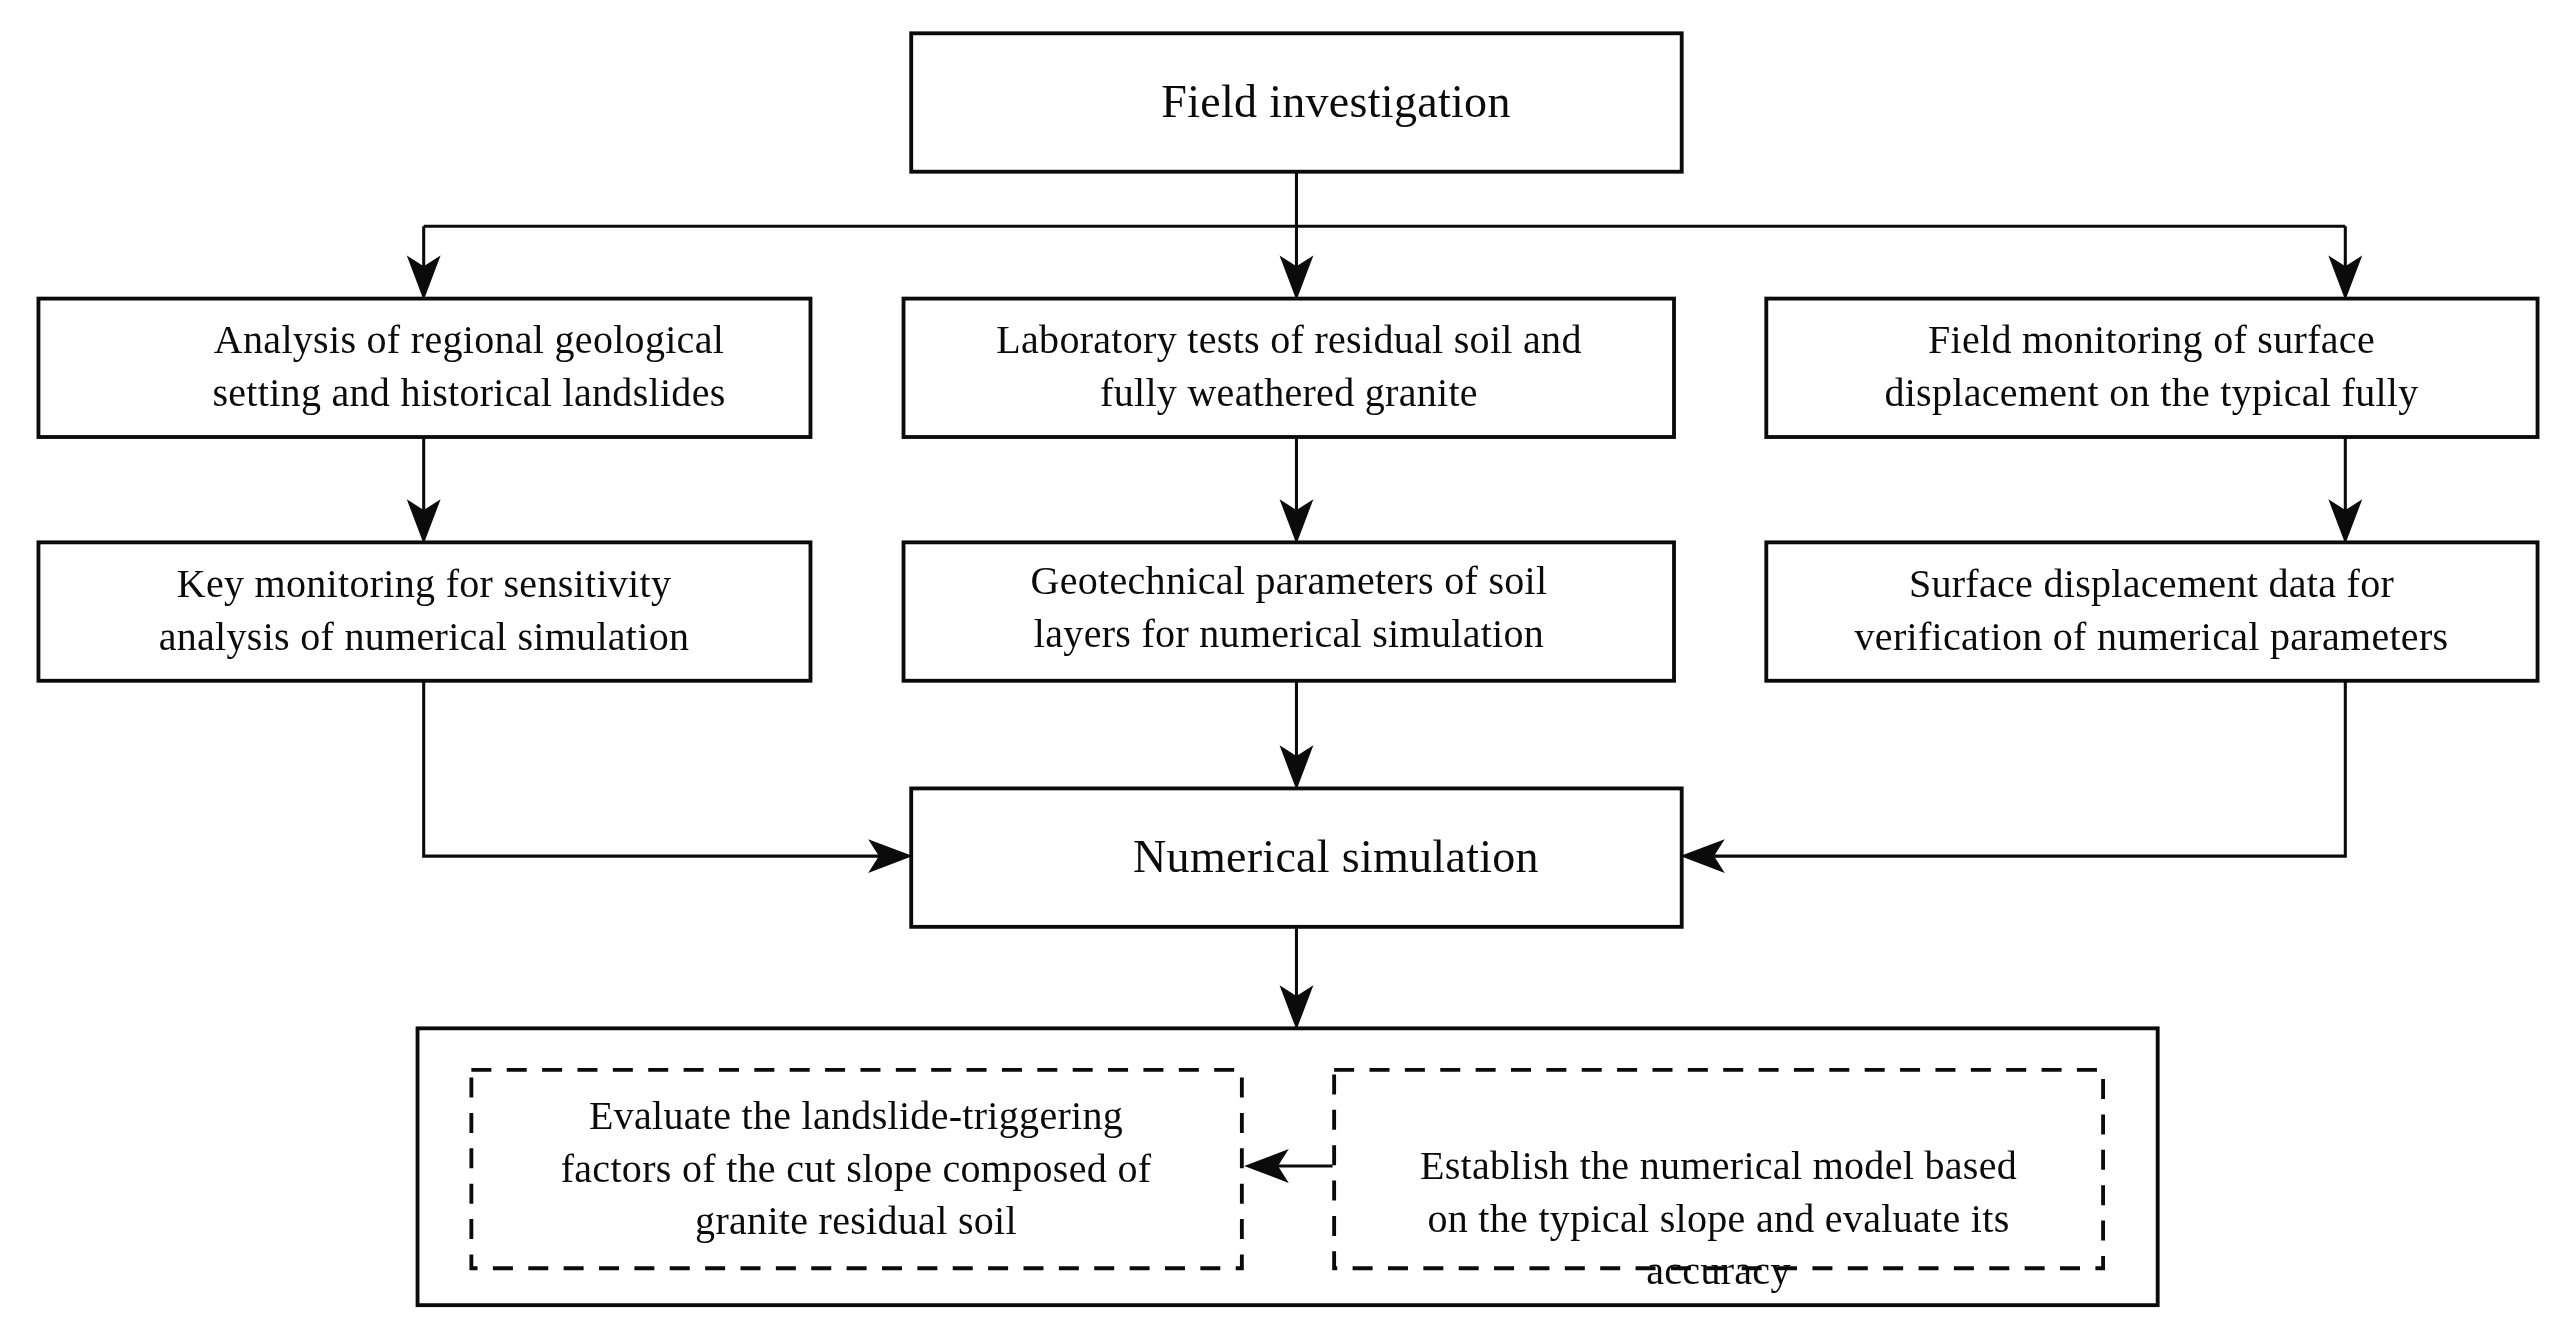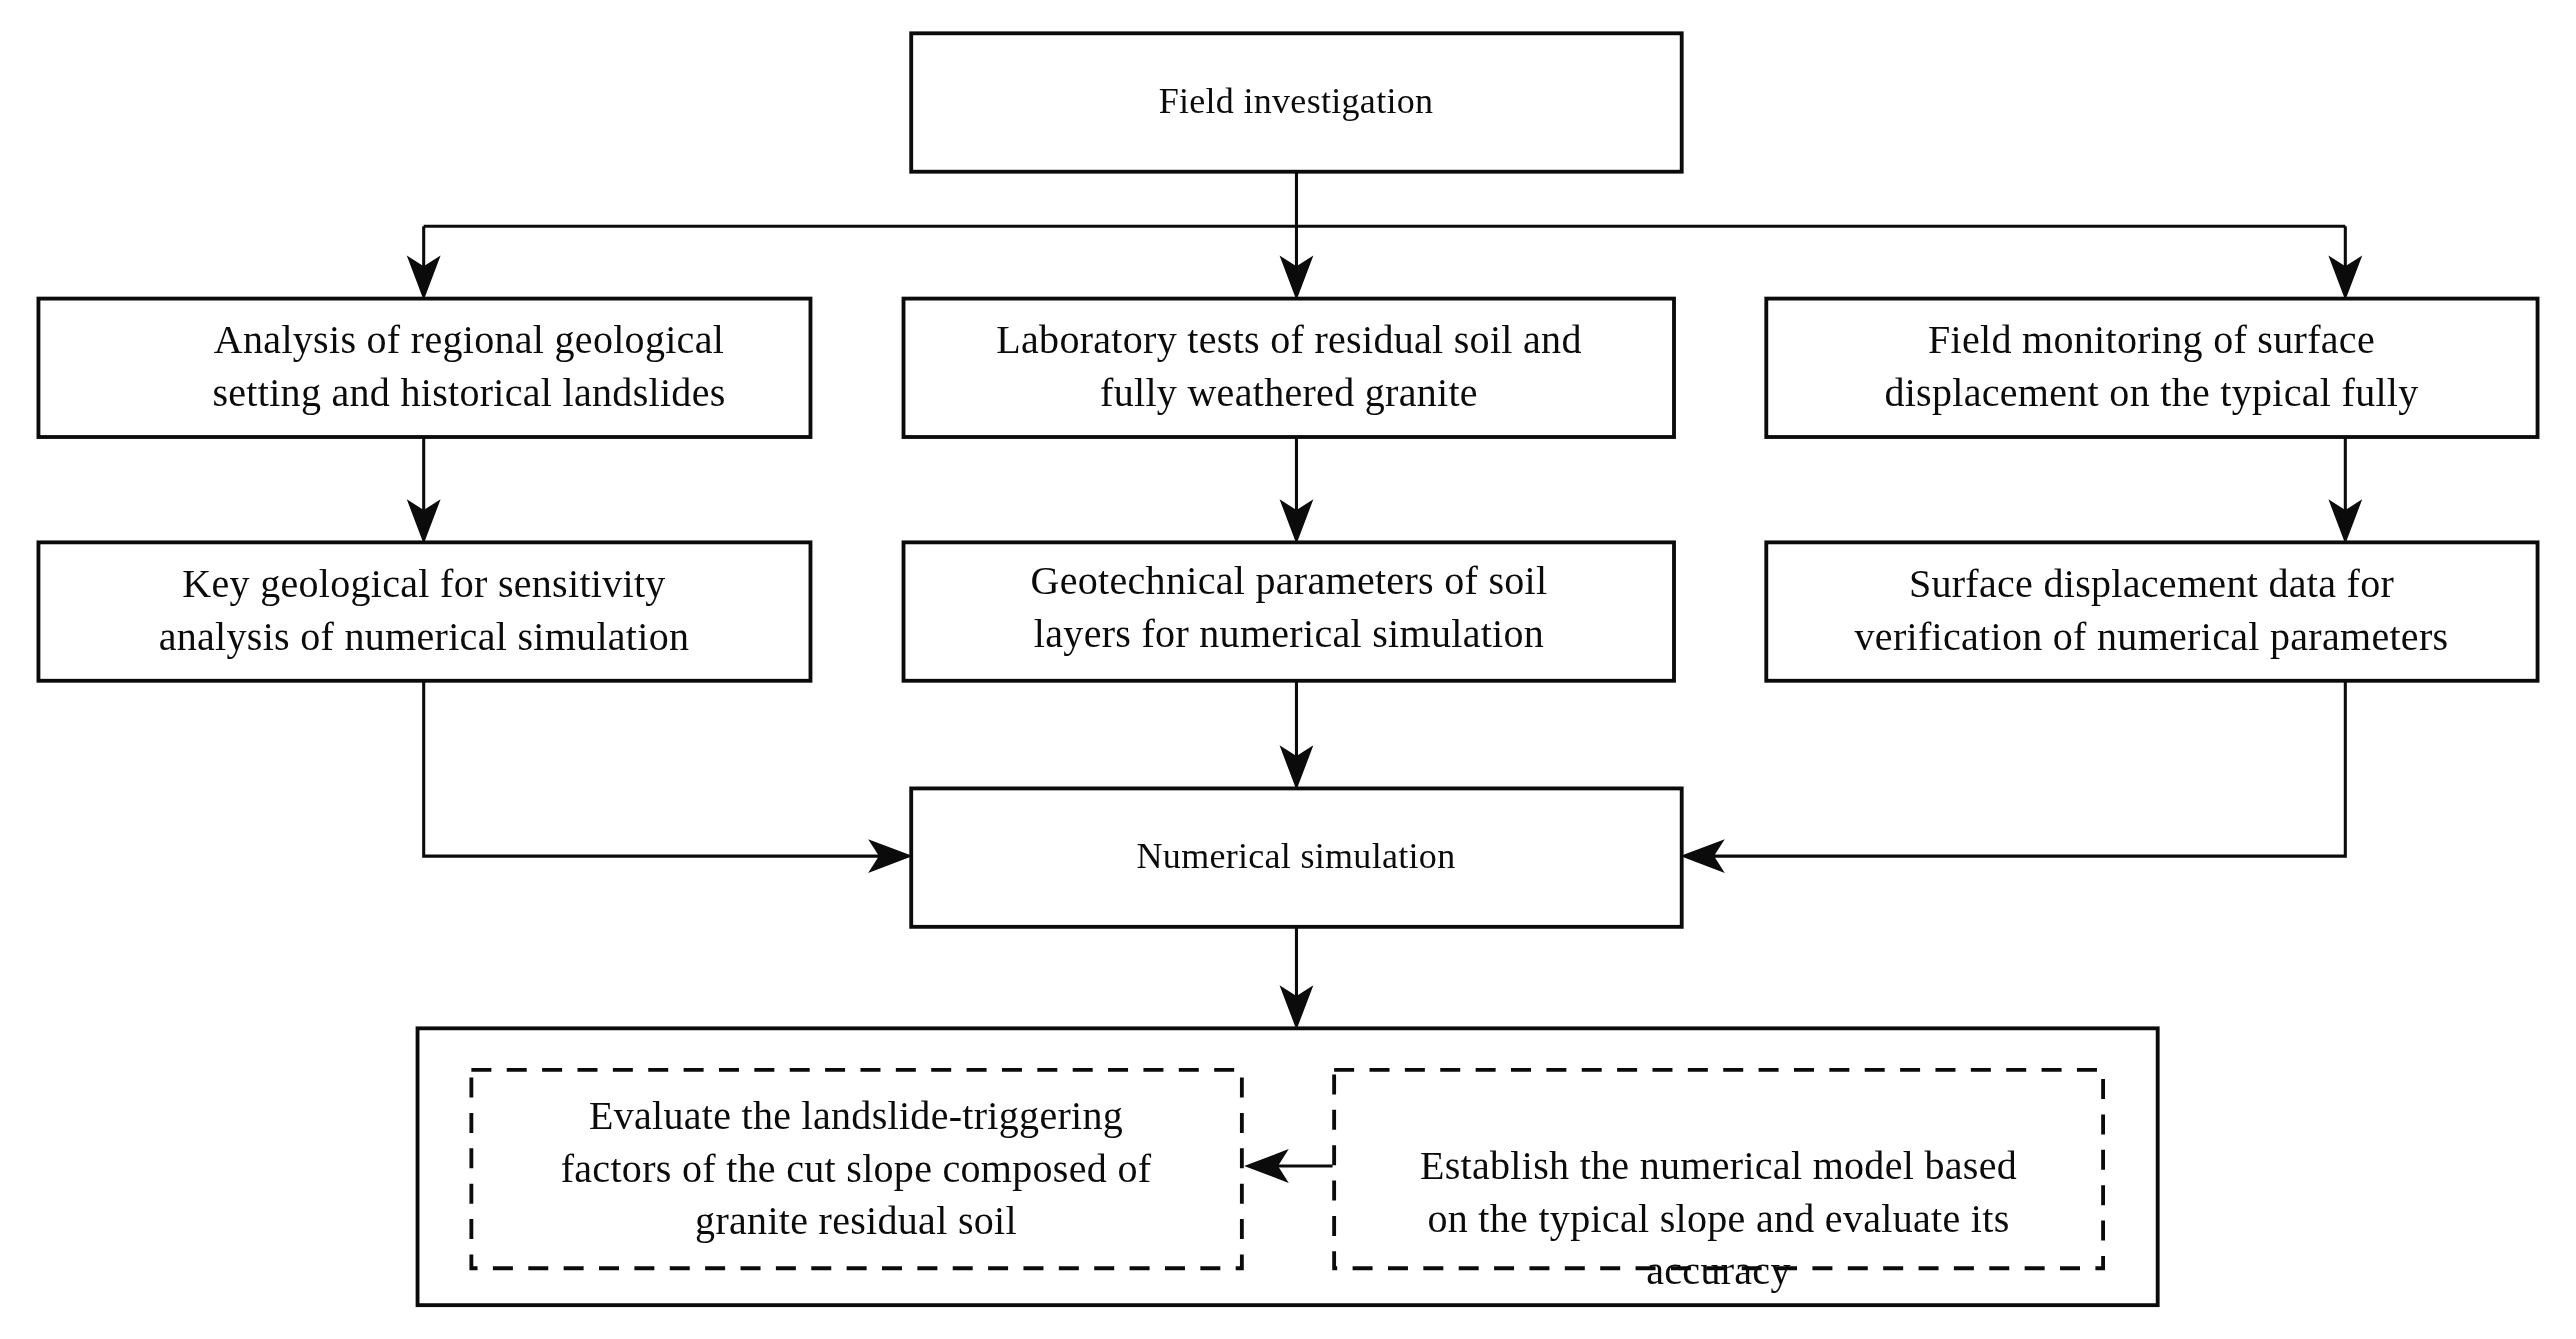--- a/index.html
+++ b/index.html
@@ -60,21 +60,21 @@
     justify-content: center;
     text-align: center;
     color: #0b0b0b;
     font-family: "Liberation Serif", "DejaVu Serif", serif;
     font-size: 40px;
     line-height: 1.32;
     letter-spacing: 0.3px;
     white-space: pre-line;
     pointer-events: none;
   }
-  .node-label.one-line { font-size: 36px; }
+  .node-label.one-line { font-size: 46px; padding-left: 40px; }
 </style>
 </head>
 <body>
 
 <div id="flow-root">
 
   <svg class="flow-canvas" viewBox="0 0 3350 1742" xmlns="http://www.w3.org/2000/svg">
 
     <rect class="node-box" x="1185" y="43" width="1002" height="180"></rect>
 
@@ -154,21 +154,21 @@
 
   <div class="node-label" style="left:38px; top:298px; width:772px; height:138px;margin-left:45px;">Analysis of regional geological
 setting and historical landslides</div>
 
   <div class="node-label" style="left:904px; top:298px; width:770px; height:138px;">Laboratory tests of residual soil and
 fully weathered granite</div>
 
   <div class="node-label" style="left:1766px; top:298px; width:771px; height:138px;">Field monitoring of surface
 displacement on the typical fully</div>
 
-  <div class="node-label" style="left:38px; top:542px; width:772px; height:138px;">Key geological for sensitivity
+  <div class="node-label" style="left:38px; top:542px; width:772px; height:138px;">Key monitoring for sensitivity
 analysis of numerical simulation</div>
 
   <div class="node-label" style="left:904px; top:539px; width:770px; height:138px;text-align:center;">Geotechnical parameters of soil
 layers for numerical simulation</div>
 
   <div class="node-label" style="left:1766px; top:542px; width:771px; height:138px;">Surface displacement data for
 verification of numerical parameters</div>
 
   <div class="node-label one-line" style="left:911px; top:788px; width:770px; height:138px;">Numerical simulation</div>
 

